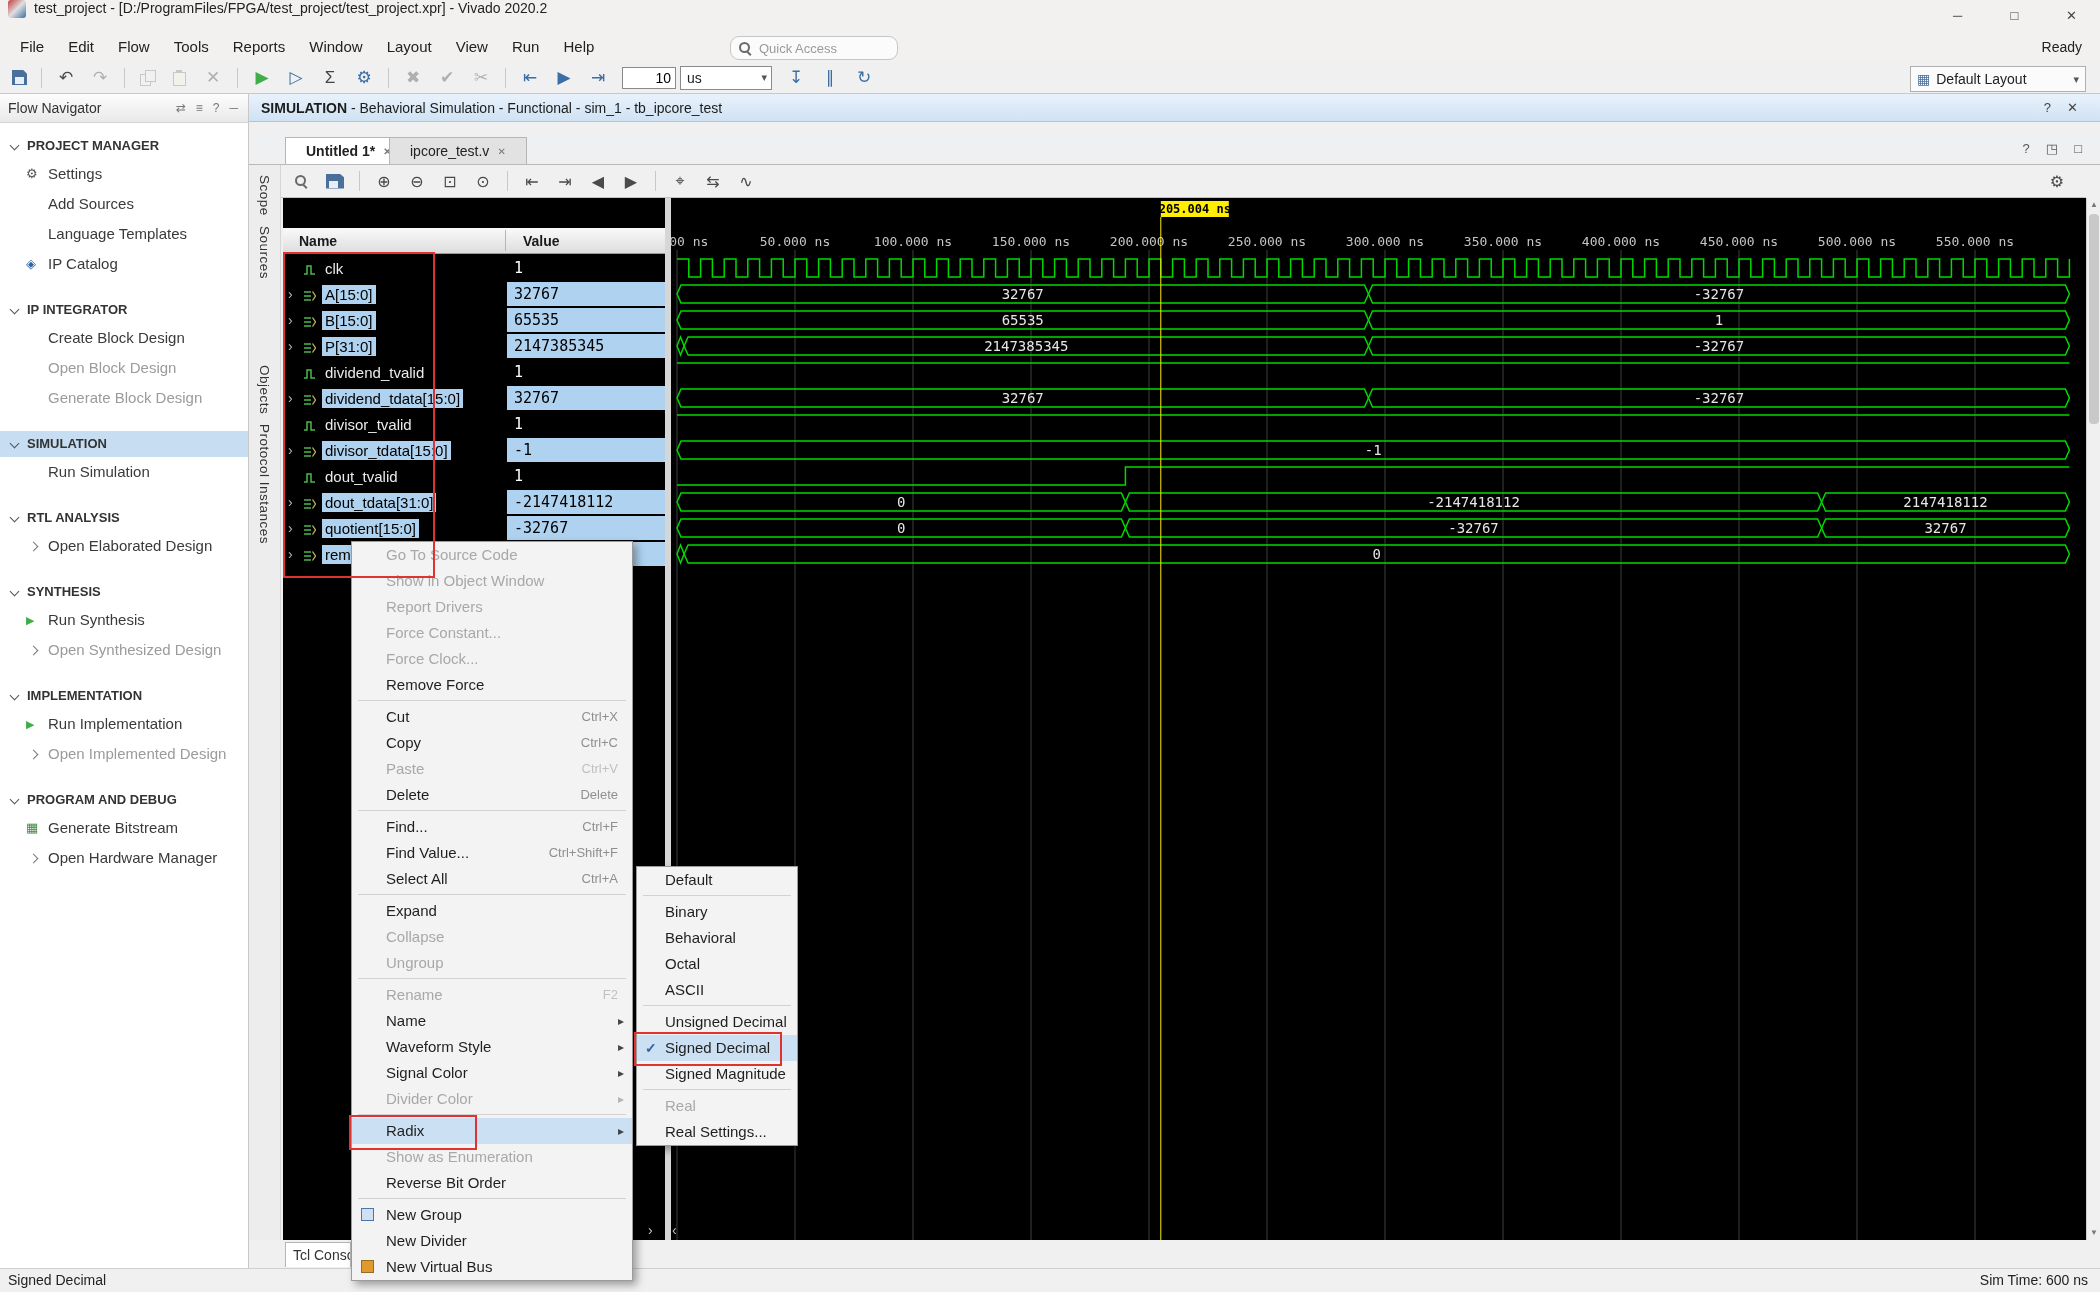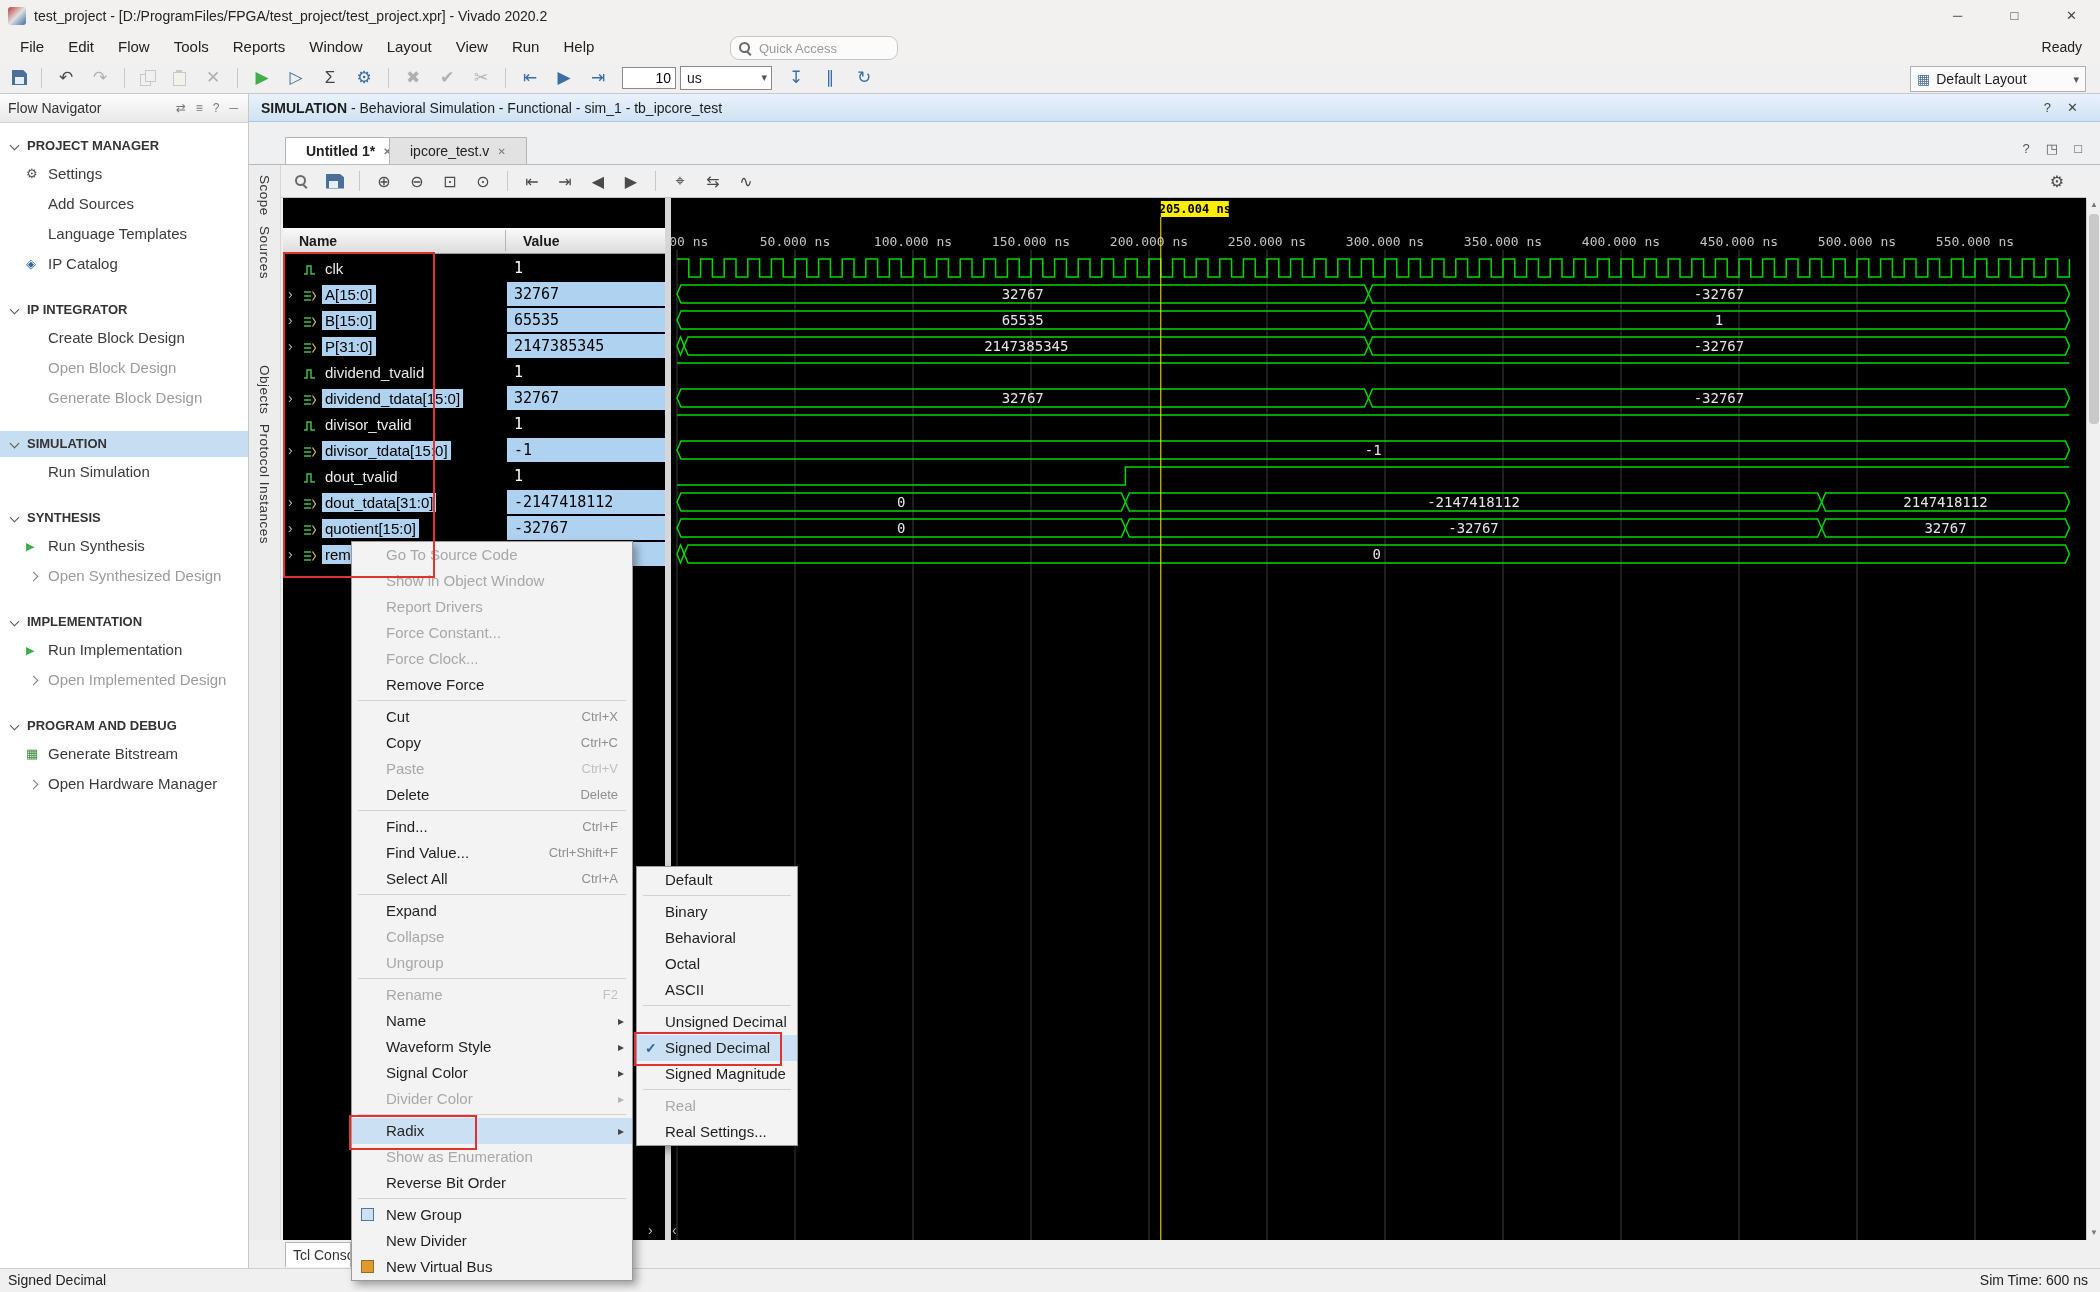--- a/index.html
+++ b/index.html
@@ -1,19 +1,19 @@
 <!DOCTYPE html>
 <html><head>
 <meta charset="utf-8">
 <style>
   html,body{margin:0;padding:0;background:#888;}
   #root{position:relative;width:2100px;height:1292px;overflow:hidden;background:#f0f0f0;
         font-family:"Liberation Sans",sans-serif;color:#222;-webkit-font-smoothing:antialiased;}
   
-  .titlebar{position:absolute;left:0;top:0;width:2100px;height:32px;background:#f2f1f0;border-bottom:3px solid #6d28d9;display:flex;align-items:center;}
+  .titlebar{position:absolute;left:0;top:0;width:2100px;height:32px;background:#f2f1f0;border-bottom:3px solid #6d28d9;display:flex;align-items:flex-start;}
   .appicon{width:18px;height:18px;margin:0 8px 0 8px;background:linear-gradient(135deg,#c23b3b 0%,#e0e0e0 50%,#3b6ea5 100%);border-radius:3px;}
   .title-text{font-size:14px;color:#222;}
   .winbtns{position:absolute;right:0;top:0;height:32px;display:flex;}
   .winbtn{width:57px;height:32px;text-align:center;line-height:32px;font-size:13px;color:#444;}
   
   .menubar{position:absolute;left:0;top:32px;width:2100px;height:30px;background:#f2f1f0;display:flex;align-items:center;}
   .menu-items{display:flex;align-items:center;padding-left:8px;}
   .menu-item{padding:0 12px;font-size:15px;line-height:30px;color:#222;}
   .quick-access{position:absolute;left:730px;top:4px;width:160px;height:22px;border:1px solid #c6c6c6;background:#fbfbfb;border-radius:9px;display:flex;align-items:center;padding-left:6px;}
   .qa-text{color:#9a9a9a;font-size:13px;margin-left:6px;}
@@ -230,20 +230,24 @@
           <div class="fn-sec-h"><span class="fn-caret"></span><span>IP INTEGRATOR</span></div>
           <div class="fn-item"><span>Create Block Design</span></div>
           <div class="fn-item disabled"><span>Open Block Design</span></div>
           <div class="fn-item disabled"><span>Generate Block Design</span></div>
         </div>
         <div class="fn-sec selected">
           <div class="fn-sec-h"><span class="fn-caret"></span><span>SIMULATION</span></div>
           <div class="fn-item"><span>Run Simulation</span></div>
         </div>
         <div class="fn-sec">
+          <div class="fn-sec-h"><span class="fn-caret"></span><span>RTL ANALYSIS</span></div>
+          <div class="fn-item"><span class="chev"></span><span>Open Elaborated Design</span></div>
+        </div>
+        <div class="fn-sec">
           <div class="fn-sec-h"><span class="fn-caret"></span><span>SYNTHESIS</span></div>
           <div class="fn-item"><span class="fico fico-play">▶</span><span>Run Synthesis</span></div>
           <div class="fn-item disabled"><span class="chev"></span><span>Open Synthesized Design</span></div>
         </div>
         <div class="fn-sec">
           <div class="fn-sec-h"><span class="fn-caret"></span><span>IMPLEMENTATION</span></div>
           <div class="fn-item"><span class="fico fico-play">▶</span><span>Run Implementation</span></div>
           <div class="fn-item disabled"><span class="chev"></span><span>Open Implemented Design</span></div>
         </div>
         <div class="fn-sec">

